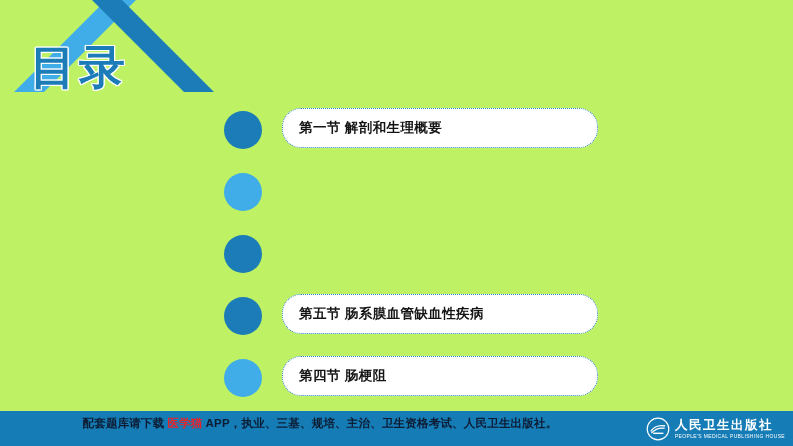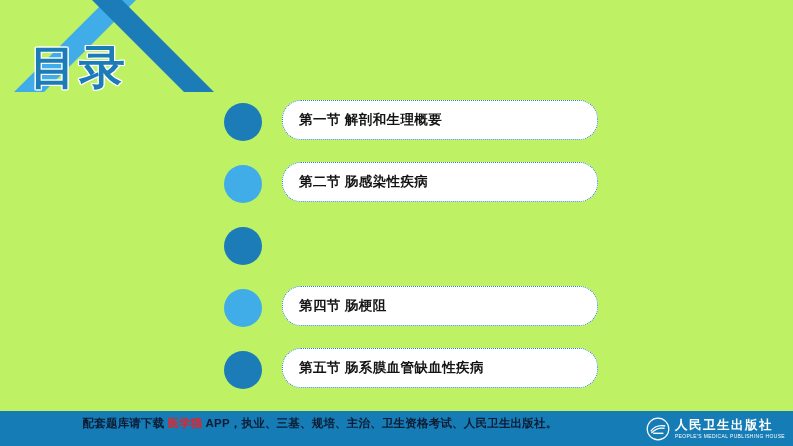--- a/index.html
+++ b/index.html
@@ -54,21 +54,21 @@
        1.2px 0 0 #ffffff, -1.2px 0 0 #ffffff,
        0 1.2px 0 #ffffff, 0 -1.2px 0 #ffffff,
        1px 1px 0 #ffffff, -1px -1px 0 #ffffff,
        1px -1px 0 #ffffff, -1px 1px 0 #ffffff;
   }
 
   
   .toc {
     position: absolute;
     left: 224px;
-    top: 100px;
+    top: 108px;
     width: 380px;
     text-align: center;
   }
   .toc-row {
     position: relative;
     height: 44px;
     margin-bottom: 18px;
   }
   .toc-row:last-child { margin-bottom: 0; }
 
@@ -185,40 +185,37 @@
 
     <div class="toc-row">
       <div class="bullet dark"></div>
       <div class="toc-box">
         <span class="toc-label">第一节  解剖和生理概要</span>
       </div>
     </div>
 
     <div class="toc-row">
       <div class="bullet light"></div>
+    </div>
+
+    <div class="toc-row">
+      <div class="bullet dark"></div>
+    </div>
+
+    <div class="toc-row">
+      <div class="bullet dark"></div>
       <div class="toc-box">
-        <span class="toc-label">第二节  肠感染性疾病</span>
-      </div>
-    </div>
-
-    <div class="toc-row">
-      <div class="bullet dark"></div>
+        <span class="toc-label">第五节  肠系膜血管缺血性疾病</span>
+      </div>
     </div>
 
     <div class="toc-row">
       <div class="bullet light"></div>
       <div class="toc-box">
         <span class="toc-label">第四节  肠梗阻</span>
-      </div>
-    </div>
-
-    <div class="toc-row">
-      <div class="bullet dark"></div>
-      <div class="toc-box">
-        <span class="toc-label">第五节  肠系膜血管缺血性疾病</span>
       </div>
     </div>
 
   </div>
 
   <div class="footer">
     <div class="footer-text">
       <span>配套题库请下载</span>
       <span class="hl-red" style="margin:16px 3px;">医学猫</span>
       <span>APP，执业、三基、规培、主治、卫生资格考试、人民卫生出版社。</span>

